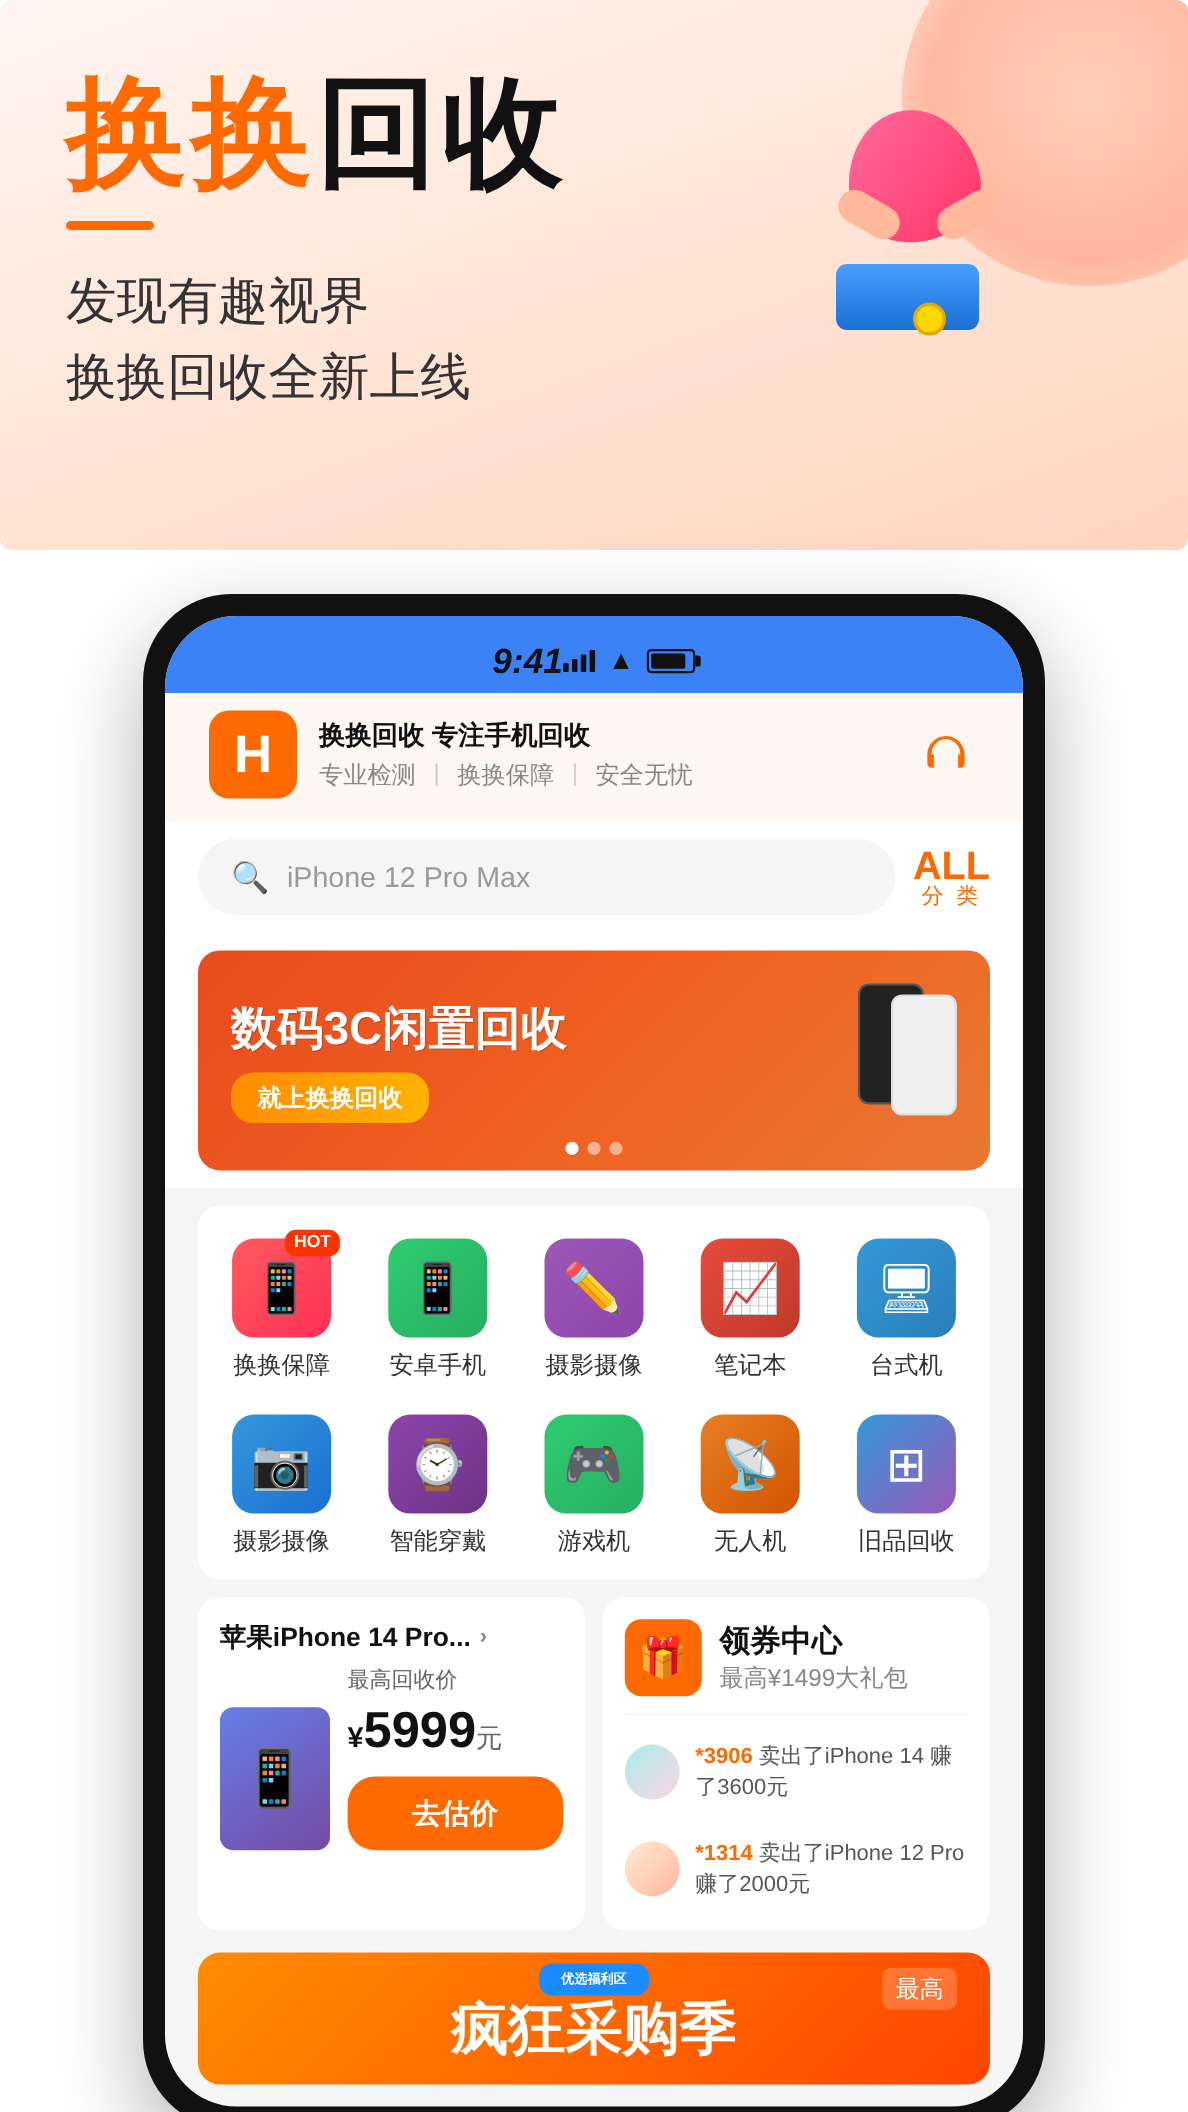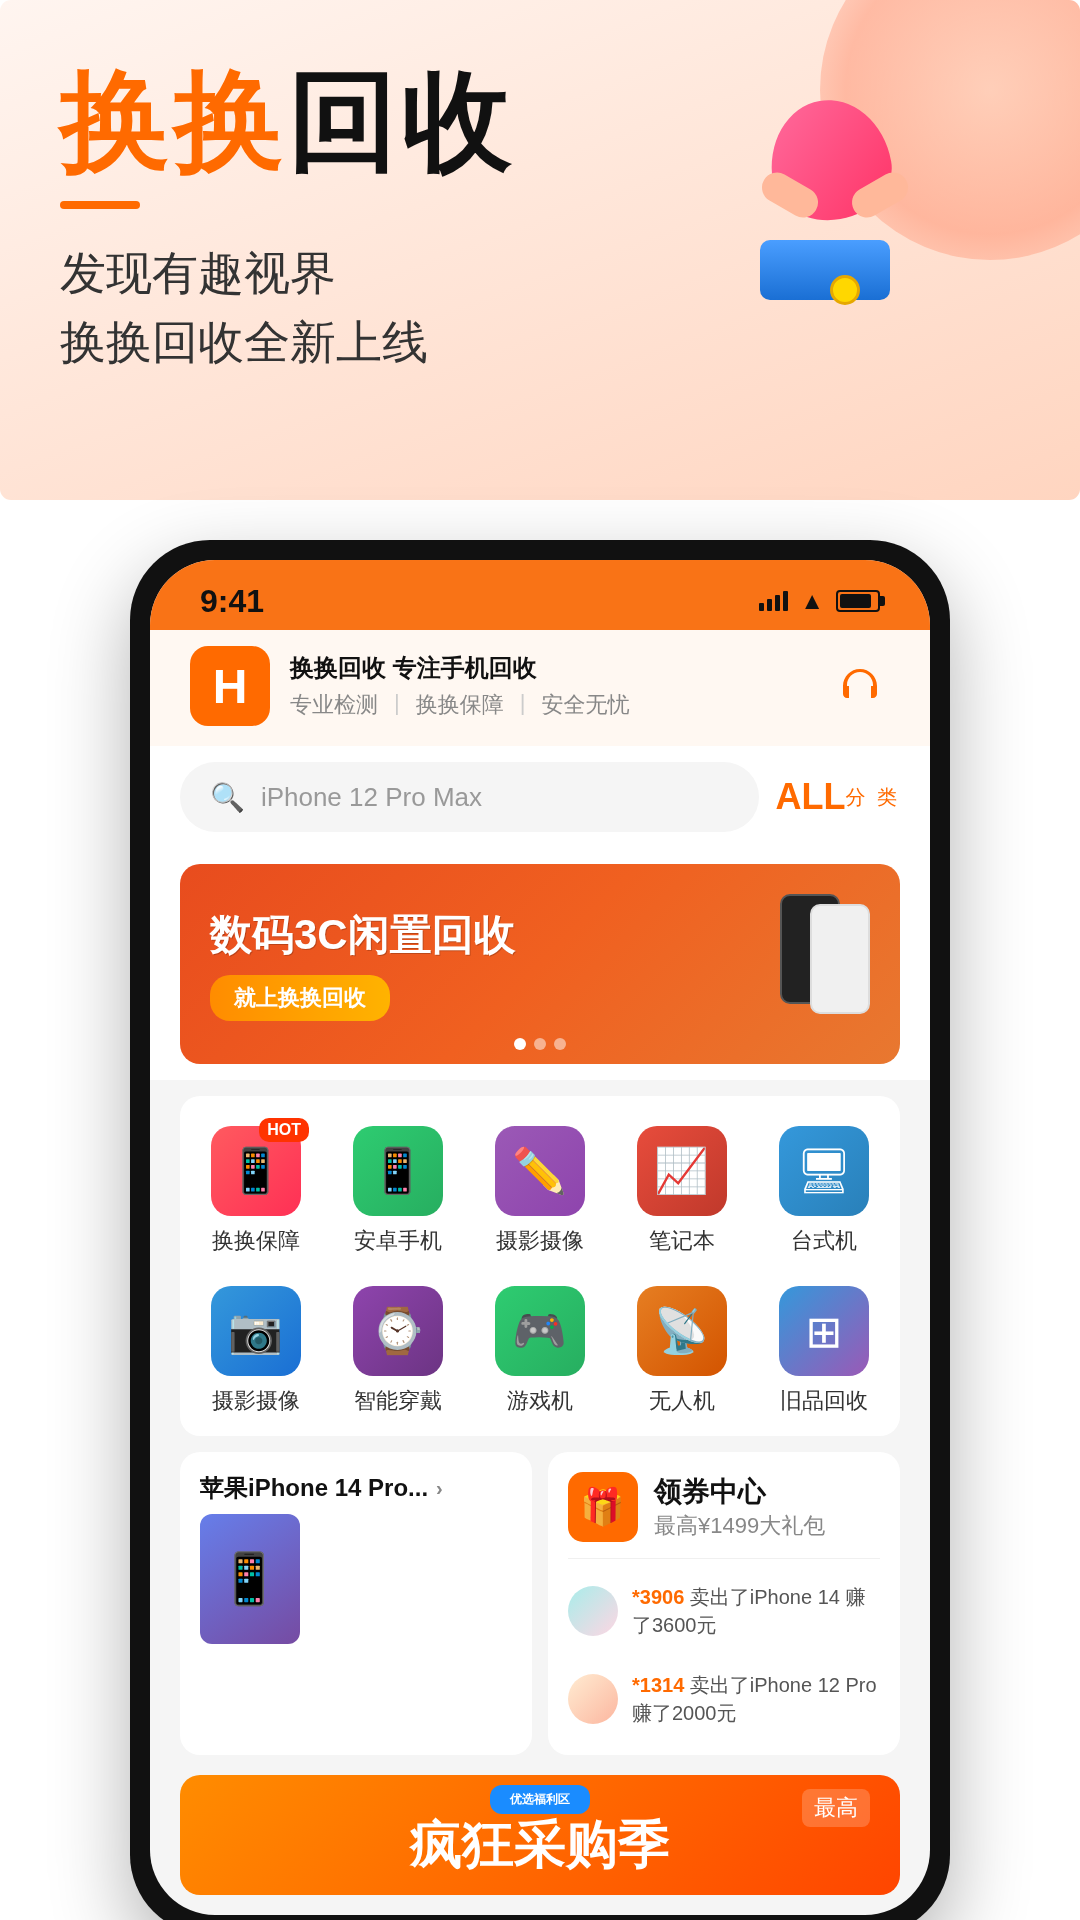--- a/index.html
+++ b/index.html
@@ -147,26 +147,27 @@
     .phone-inner {
       width: 100%;
       min-height: 1160px;
       background: #f5f5f5;
       border-radius: 65px;
       overflow: hidden;
       position: relative;
     }
     
     .status-bar {
-      background: #f97316;
-      display: flex;
-      justify-content: space-between;
+      background: #3b82f6;
+      display: flex;
+      justify-content: center;
       align-items: center;
       padding: 22px 50px 10px 50px;
       height: 70px;
+      font-style: italic;
     }
     .status-time {
       font-size: 32px;
       font-weight: 700;
       color: #111;
     }
     .status-icons {
       display: flex;
       align-items: center;
       gap: 12px;
@@ -283,20 +284,21 @@
     .search-icon-wrap {
       color: #ff6a00;
       font-size: 28px;
     }
     .search-placeholder {
       font-size: 26px;
       color: #999;
     }
     .all-category {
       display: flex;
+      flex-direction: column;
       align-items: center;
       line-height: 1;
     }
     .all-text {
       font-size: 36px;
       font-weight: 900;
       color: #ff6a00;
     }
     .category-text {
       font-size: 20px;
@@ -805,20 +807,27 @@
 
         <div class="product-card">
           <div class="product-card-title">
             <span>苹果iPhone 14 Pro...</span>
             <span class="product-card-arrow">›</span>
           </div>
           <div class="product-card-content">
             <div class="product-phone-img">
               <span style="font-size:50px;">📱</span>
             </div>
+            <div class="product-info">
+              <div class="product-max-price-label">最高回收价</div>
+              <div class="product-price">
+                <span class="product-price-prefix">¥</span><span>5999</span><span class="product-price-unit">元</span>
+              </div>
+              <div class="estimate-btn">去估价</div>
+            </div>
           </div>
         </div>
 
         <div class="coupon-card">
           <div class="coupon-top">
             <div class="coupon-icon">🎁</div>
             <div>
               <div class="coupon-title">领券中心</div>
               <div class="coupon-sub">最高¥1499大礼包</div>
             </div>

